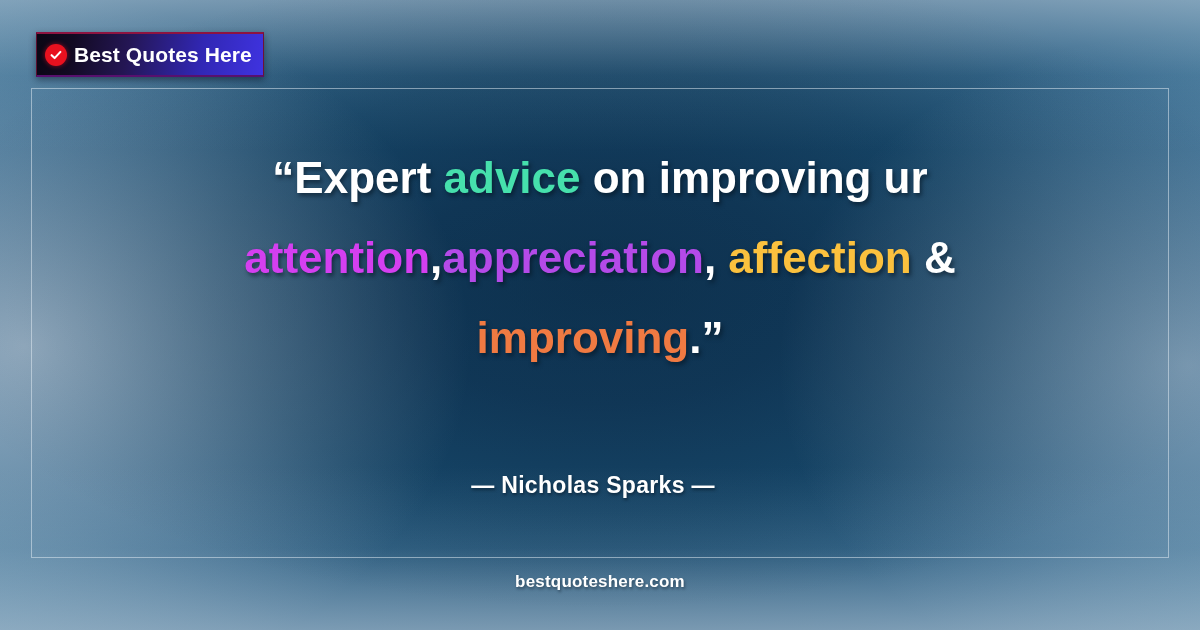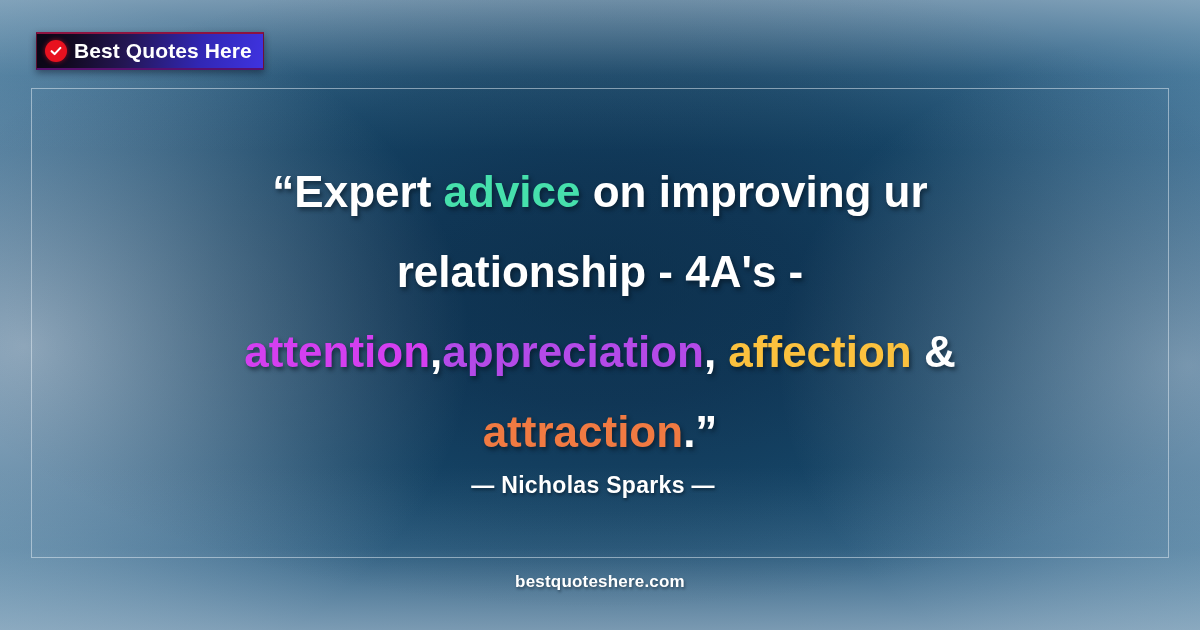--- a/index.html
+++ b/index.html
@@ -64,21 +64,21 @@
     border: 1.5px solid rgba(226,236,244,0.52);
     box-sizing: border-box;
     pointer-events: none;
   }
 
   
   .badge {
     position: absolute;
     left: 36px;
     top: 32px;
-    height: 38px;
+    height: 45px;
     display: flex;
     align-items: center;
     gap: 7px;
     padding: 0 11px 0 8px;
     box-sizing: border-box;
     background: linear-gradient(100deg, #0a0614 0%, #120a22 16%, #241654 40%, #3127b4 72%, #3f33e0 100%);
     border-top: 2px solid #8d1340;
     border-left: 1px solid #5b1030;
     border-right: 1px solid #6d1236;
     border-bottom: 2px solid #58106e;
@@ -103,21 +103,21 @@
     letter-spacing: 0.1px;
     white-space: nowrap;
     font-family: "Liberation Sans", sans-serif;
   }
 
   
   .quote {
     position: absolute;
     left: 0;
     right: 0;
-    top: 152px;
+    top: 138px;
     text-align: center;
     padding: 0 78px;
     box-sizing: border-box;
   }
   .q-line {
     font-size: 44px;
     font-weight: bold;
     line-height: 80px;
     color: #ffffff;
     white-space: nowrap;
@@ -172,22 +172,21 @@
     <span class="badge-check">
       <svg width="14" height="14" viewBox="0 0 14 14" aria-hidden="true">
         <path d="M2.6 7.2 L5.6 10.1 L11.4 3.9" fill="none" stroke="#ffffff" stroke-width="2.1" stroke-linecap="round" stroke-linejoin="round"></path>
       </svg>
     </span>
     <span class="badge-text">Best Quotes Here</span>
   </div>
 
   <div class="quote">
     <div class="q-line"><span class="w" style="color: rgb(255, 255, 255);">“Expert </span><span class="w" style="color: rgb(70, 224, 172);">advice</span><span class="w" style="color: rgb(255, 255, 255);"> on improving ur</span></div>
-    <div class="q-line"><span class="w" style="color: rgb(255, 255, 255);">relationship - 4A's -</span></div>
     <div class="q-line"><span class="w" style="color: rgb(212, 63, 240);">attention</span><span class="w" style="color: rgb(255, 255, 255);">,</span><span class="w" style="color: rgb(180, 74, 232);">appreciation</span><span class="w" style="color: rgb(255, 255, 255);">, </span><span class="w" style="color: rgb(251, 193, 62);">affection</span><span class="w" style="color: rgb(255, 255, 255);"> &amp;</span></div>
-    <div class="q-line"><span class="w" style="color: rgb(240, 122, 66);">attraction</span><span class="w" style="color: rgb(255, 255, 255);">.”</span></div>
+    <div class="q-line"><span class="w" style="color: rgb(240, 122, 66);">improving</span><span class="w" style="color: rgb(255, 255, 255);">.”</span></div>
   </div>
 
   <div class="author">— Nicholas Sparks —</div>
 
   <div class="footer">bestquoteshere.com</div>
 
 </div>
 
 </body></html>

